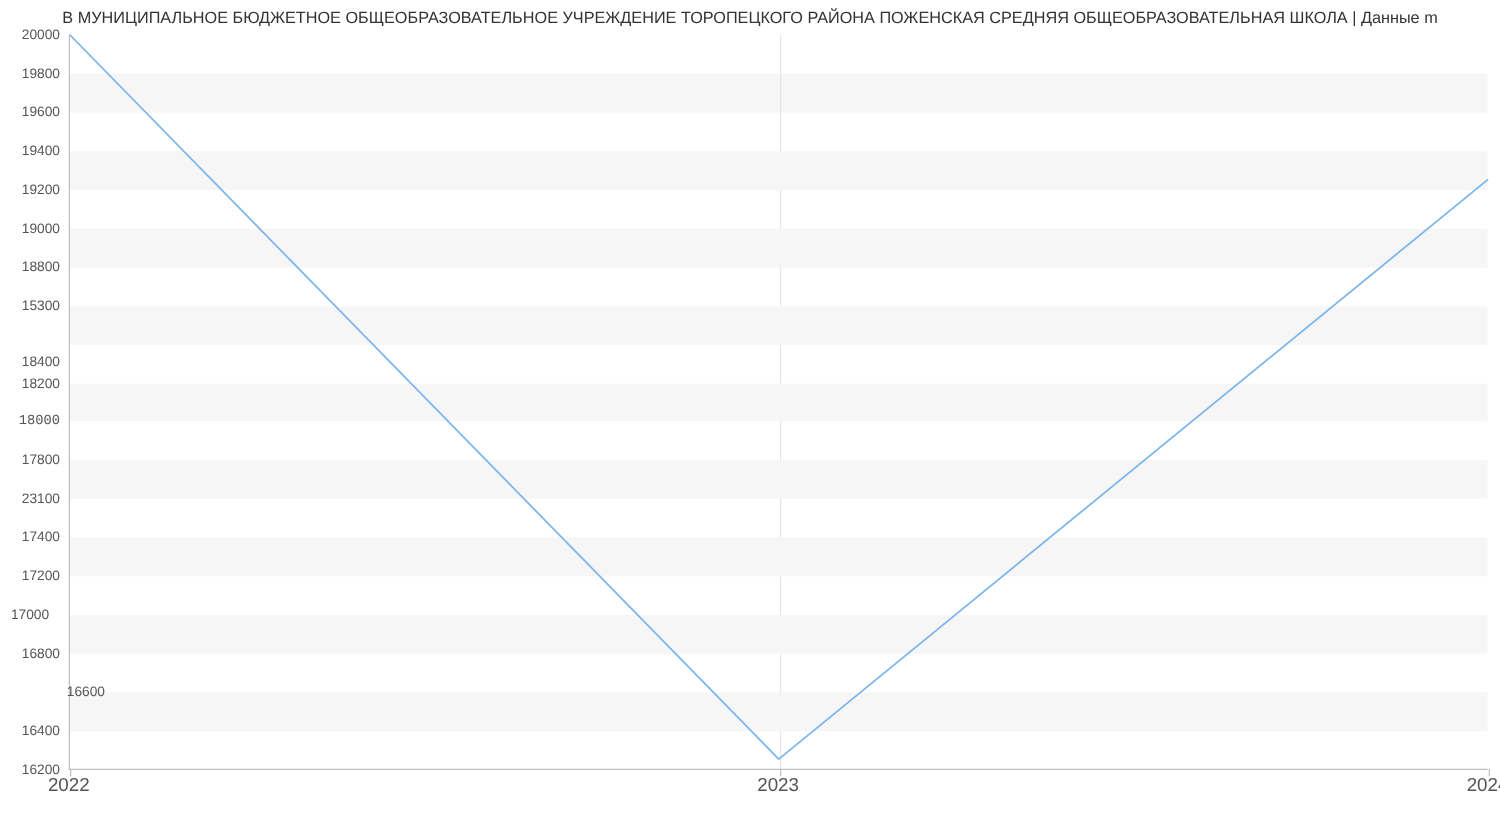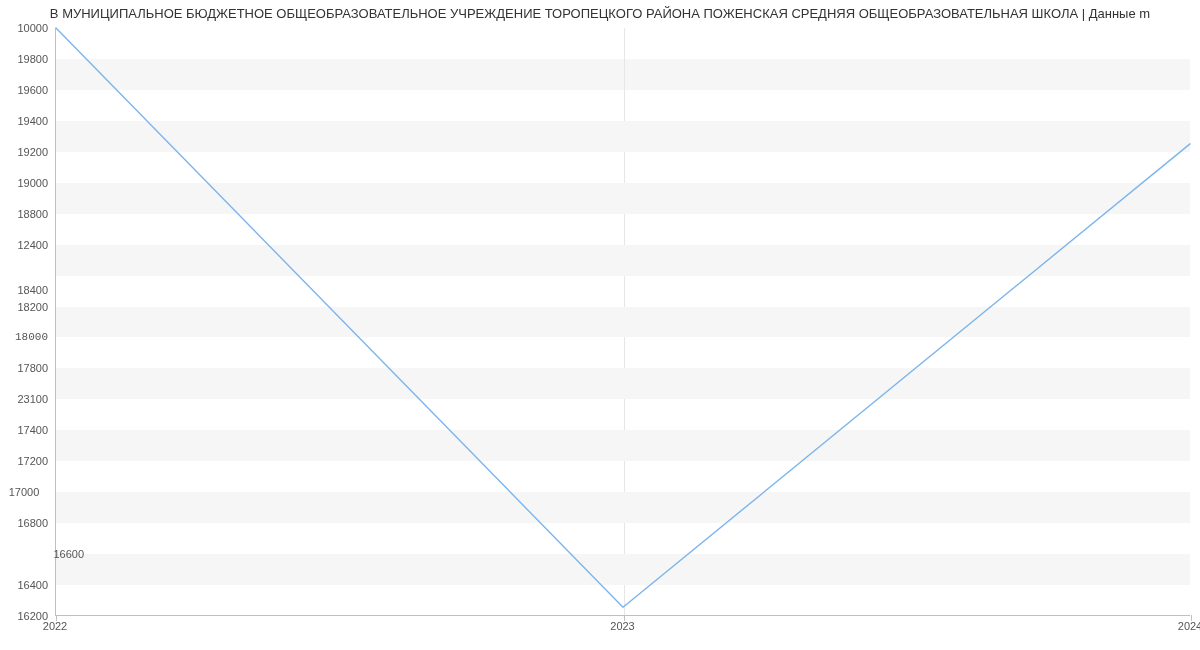--- a/index.html
+++ b/index.html
@@ -57,21 +57,21 @@
   .xtick {
     position: absolute;
     bottom: -6px;
     width: 1px;
     height: 6px;
     background: #c0c0c0;
   }
   .xtick-label {
     position: absolute;
     top: 620px;
-    font-size: 11px;
+    font-size: 15px;
     color: #555;
     transform: translateX(-50%);
   }
   .xgrid {
     position: absolute;
     top: 0;
     bottom: 0;
     width: 1px;
     background: #e6e6e6;
   }
@@ -120,24 +120,24 @@
     <div class="ytick-label" style="left: 0px; position: absolute; top: 554.105px; width: 48px; text-align: right; margin-left: 36px;">16600</div>
     <div class="ytick-label" style="left: 0px; position: absolute; top: 523.158px; width: 48px; text-align: right;">16800</div>
     <div class="ytick-label" style="left: 0px; position: absolute; top: 492.211px; width: 48px; text-align: center;">17000</div>
     <div class="ytick-label" style="left: 0px; position: absolute; top: 461.263px; width: 48px; text-align: right;">17200</div>
     <div class="ytick-label" style="left: 0px; position: absolute; top: 430.316px; width: 48px; text-align: right;">17400</div>
     <div class="ytick-label" style="left: 0px; position: absolute; top: 399.368px; width: 48px; text-align: right;">23100</div>
     <div class="ytick-label" style="left: 0px; position: absolute; top: 368.421px; width: 48px; text-align: right;">17800</div>
     <div class="ytick-label" style="left: 0px; position: absolute; top: 337.474px; width: 48px; text-align: right; font-family: Liberation Mono, monospace;">18000</div>
     <div class="ytick-label" style="left: 0px; position: absolute; top: 306.526px; width: 48px; text-align: right;">18200</div>
     <div class="ytick-label" style="left: 0px; position: absolute; top: 275.579px; width: 48px; text-align: right; margin-top: 14px;">18400</div>
-    <div class="ytick-label" style="left: 0px; position: absolute; top: 244.632px; width: 48px; text-align: right;">12400</div>
+    <div class="ytick-label" style="left: 0px; position: absolute; top: 244.632px; width: 48px; text-align: right;">15300</div>
     <div class="ytick-label" style="left: 0px; position: absolute; top: 213.684px; width: 48px; text-align: right;">18800</div>
     <div class="ytick-label" style="left: 0px; position: absolute; top: 182.737px; width: 48px; text-align: right;">19000</div>
     <div class="ytick-label" style="left: 0px; position: absolute; top: 151.789px; width: 48px; text-align: right;">19200</div>
     <div class="ytick-label" style="left: 0px; position: absolute; top: 120.842px; width: 48px; text-align: right;">19400</div>
     <div class="ytick-label" style="left: 0px; position: absolute; top: 89.8947px; width: 48px; text-align: right;">19600</div>
     <div class="ytick-label" style="left: 0px; position: absolute; top: 58.9474px; width: 48px; text-align: right;">19800</div>
-    <div class="ytick-label" style="left: 0px; position: absolute; top: 28px; width: 48px; text-align: right;">10000</div>
+    <div class="ytick-label" style="left: 0px; position: absolute; top: 28px; width: 48px; text-align: right;">20000</div>
     <div class="xtick-label" style="left: 55px;">2022</div>
     <div class="xtick-label" style="left: 622.5px;">2023</div>
     <div class="xtick-label" style="left: 1190px;">2024</div>
   </div>
 
 </body></html>

